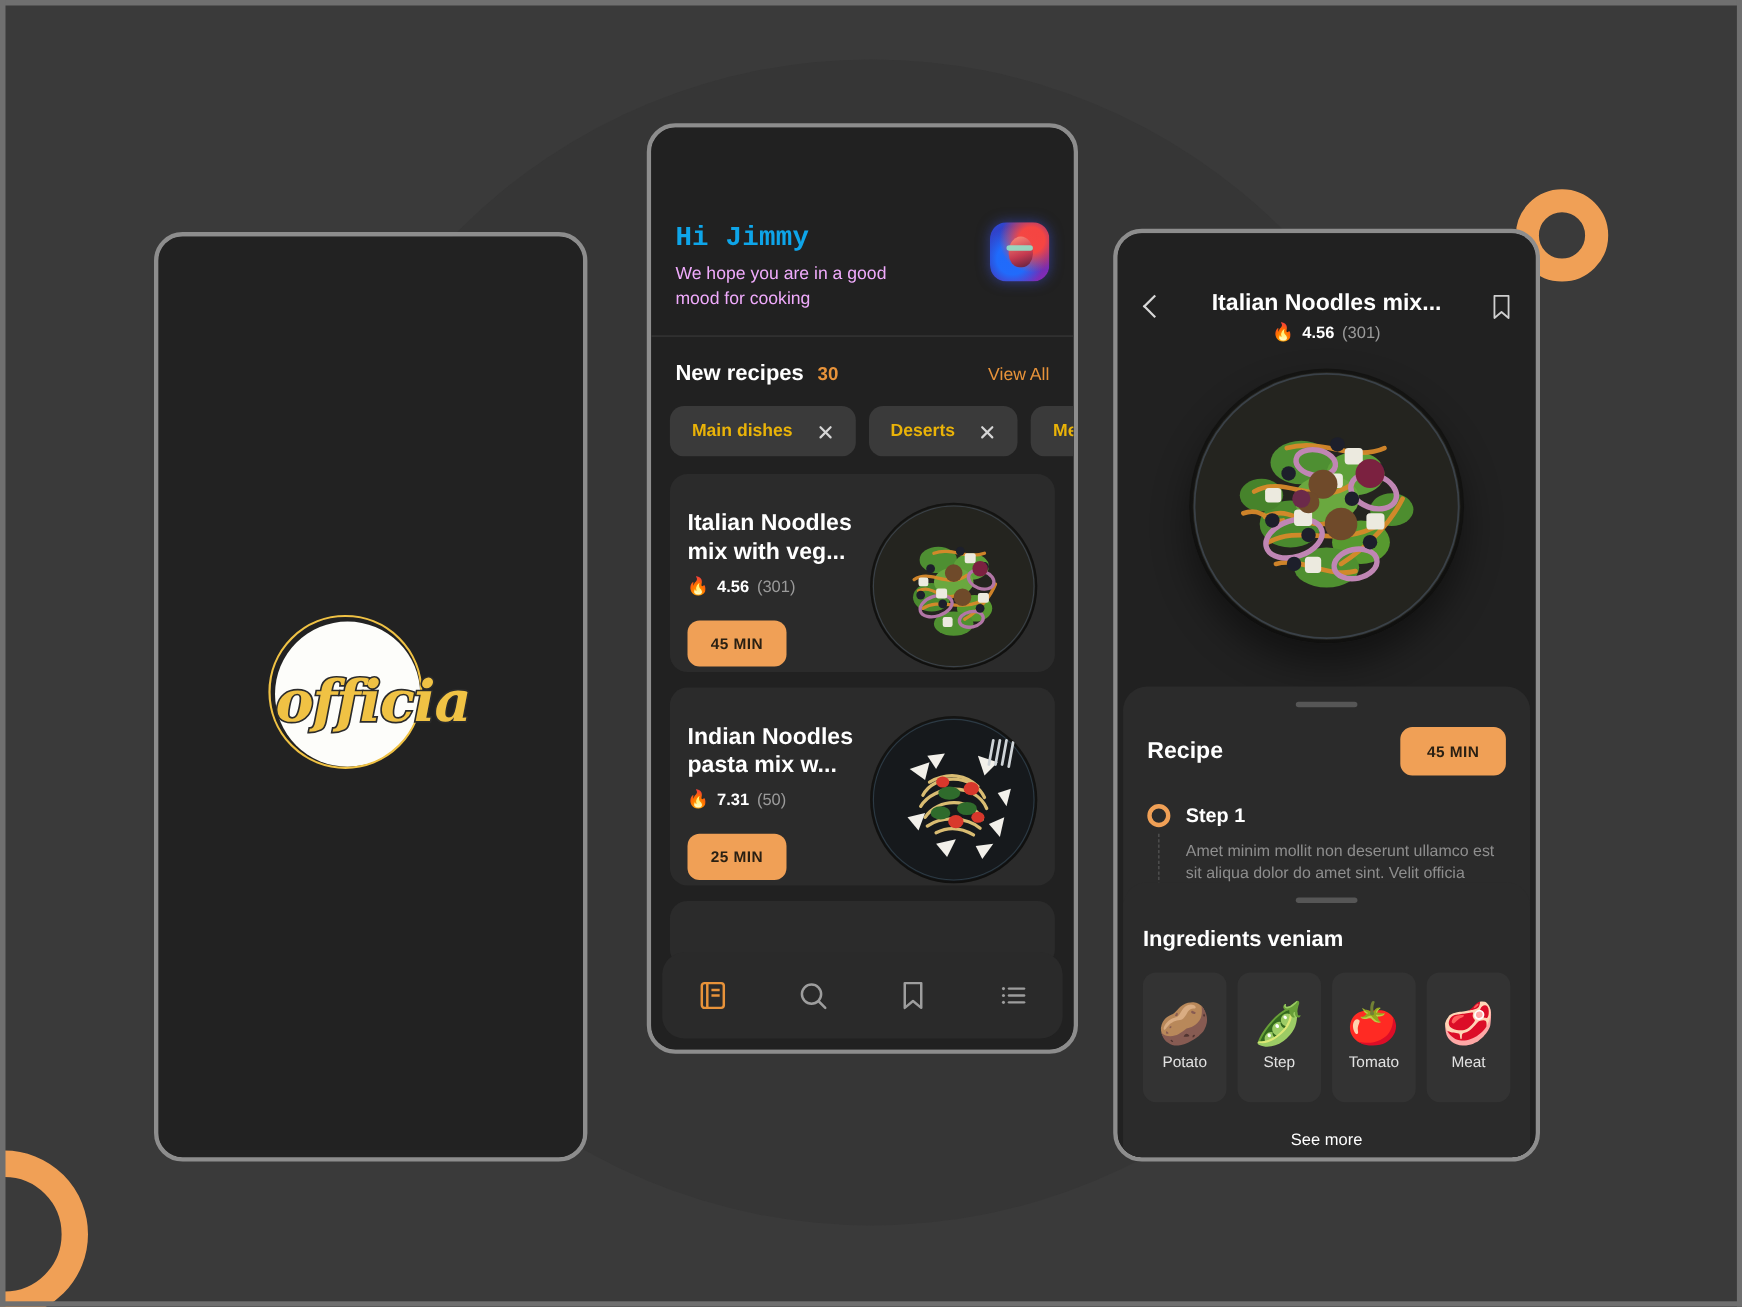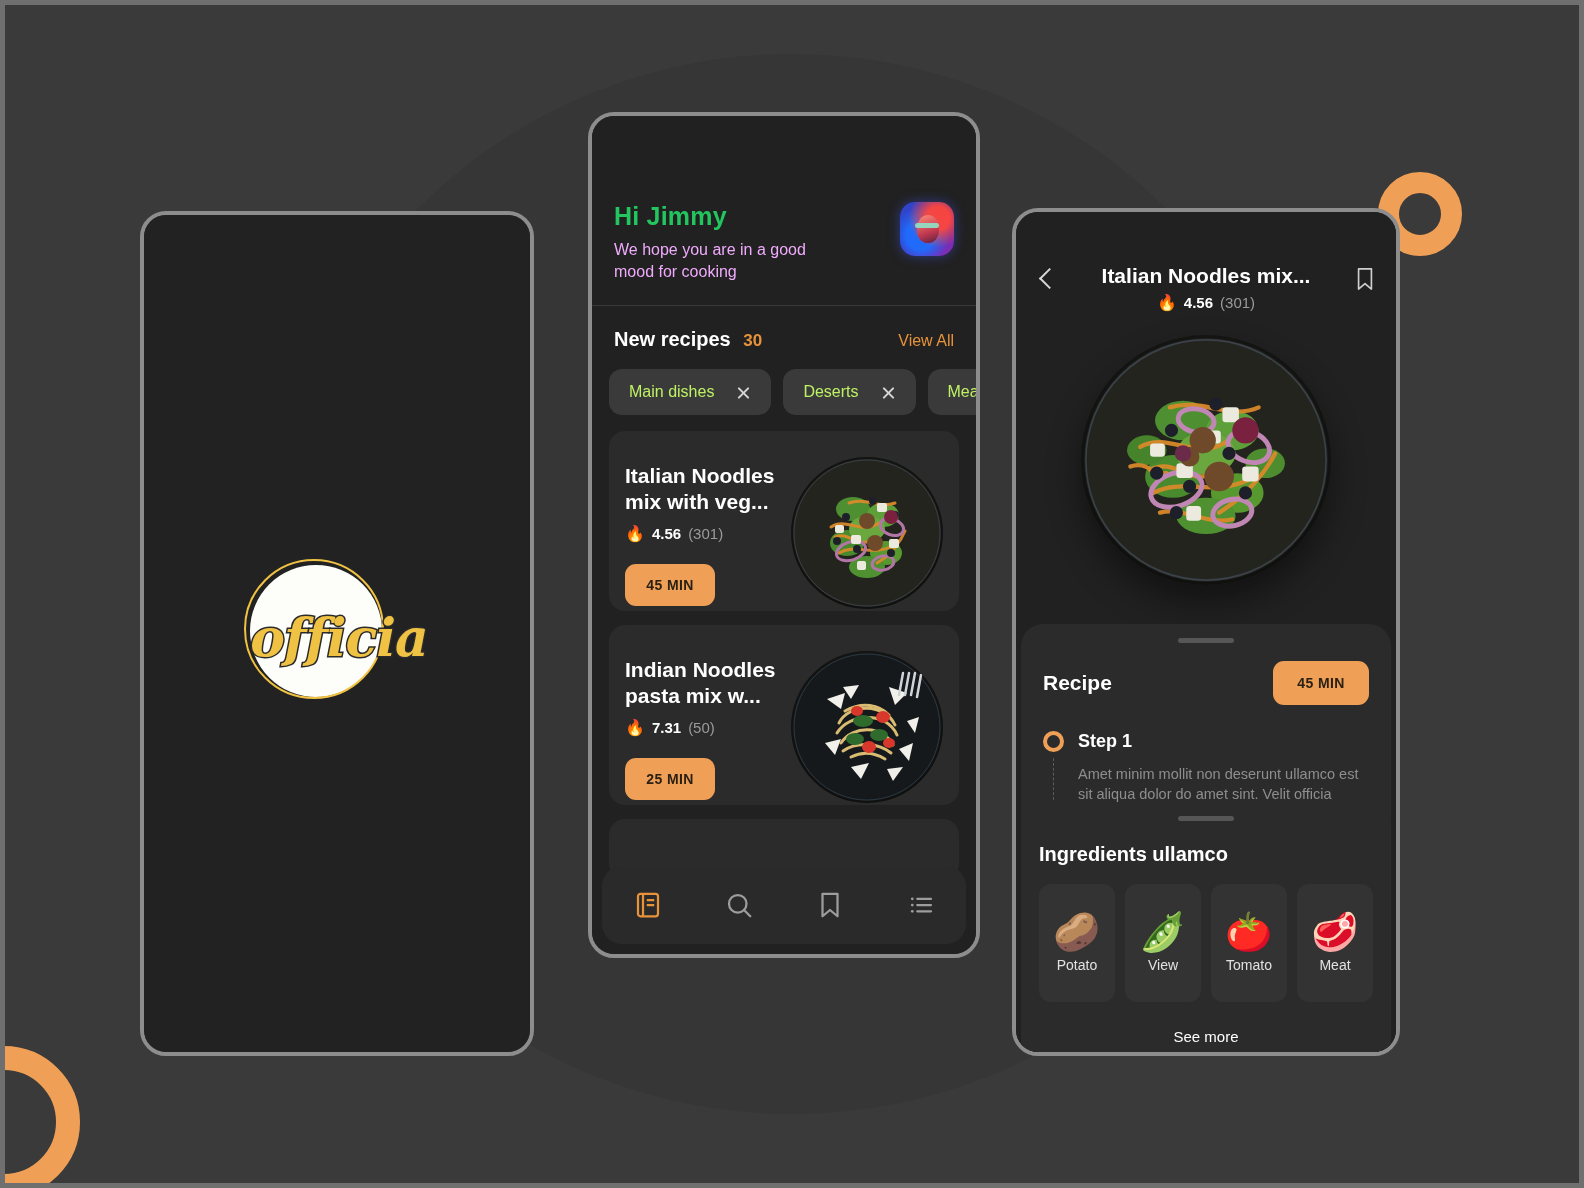--- a/index.html
+++ b/index.html
@@ -66,21 +66,21 @@
     -webkit-text-stroke:3px #2b2b2b;
     paint-order:stroke fill;
     transform:translate(2px,4px);
   }
 
   
   #phone-home{left:588px;top:112px;width:392px;height:846px;border-radius:26px;}
   .home-screen{width:100%;height:100%;background:#212121;display:flex;flex-direction:column;position:relative;}
 
   .greet{padding:86px 22px 22px 22px;display:flex;align-items:flex-start;justify-content:space-between;}
-  .greet-name{font-size:25px;font-weight:700;color:#22c55e;margin:0 0 8px 0;letter-spacing:.2px;}
+  .greet-name{font-size:25px;font-weight:700;color:#0ea5e9;margin:0 0 8px 0;letter-spacing:.2px;font-family:Liberation Mono, monospace;}
   .greet-sub{font-size:16px;line-height:22px;color:#f0abfc;max-width:210px;}
   .avatar{
     width:54px;height:54px;border-radius:15px;flex:0 0 auto;
     background:
       radial-gradient(circle at 70% 30%, rgba(255,70,60,.95) 0 22%, rgba(255,70,60,0) 55%),
       radial-gradient(circle at 38% 62%, rgba(30,110,255,.95) 0 30%, rgba(30,110,255,0) 62%),
       linear-gradient(145deg,#2b4bd6 0%,#3c2fae 45%,#8e2bb8 100%);
     position:relative;overflow:hidden;
     box-shadow:0 0 12px rgba(60,80,220,.55);
   }
@@ -97,21 +97,21 @@
   .sec-head{padding:22px 22px 0 22px;display:flex;align-items:baseline;justify-content:space-between;}
   .sec-title{font-size:20px;font-weight:700;color:#ffffff;}
   .sec-count{font-size:17px;font-weight:700;color:#e8933a;margin-left:8px;}
   .view-all{font-size:16px;color:#e8933a;}
 
   .chips{display:flex;gap:12px;padding:18px 0 0 17px;white-space:nowrap;overflow:hidden;}
   .chip{
     background:#3a3a3a;border-radius:13px;height:46px;
     display:flex;align-items:center;gap:22px;padding:0 20px;flex:0 0 auto;
   }
-  .chip-label{font-size:16px;font-weight:400;color:#bef264;}
+  .chip-label{font-size:16px;font-weight:700;color:#eab308;}
   .chip-x{width:15px;height:15px;position:relative;flex:0 0 auto;}
   .chip-x::before,.chip-x::after{
     content:"";position:absolute;left:0;top:7px;width:15px;height:2px;background:#d6d6d6;border-radius:1px;
   }
   .chip-x::before{transform:rotate(45deg);}
   .chip-x::after{transform:rotate(-45deg);}
 
   .cards{padding:16px 17px 0 17px;display:flex;flex-direction:column;gap:14px;flex:1;overflow:hidden;}
   .rcard{
     background:#2b2b2b;border-radius:16px;height:180px;position:relative;flex:0 0 auto;
@@ -493,29 +493,29 @@
           </div>
           <div>
             <div class="step-title">Step 1</div>
             <div class="step-body">Amet minim mollit non deserunt ullamco est sit aliqua dolor do amet sint. Velit officia consequat duis enim velit mollit. Exercitation veniam</div>
           </div>
         </div>
       </div>
 
       <div class="sheet" id="ingredients-sheet">
         <div class="grabber"></div>
-        <div class="ing-title">Ingredients ullamco</div>
+        <div class="ing-title">Ingredients veniam</div>
         <div class="ing-grid">
           <div class="ing-card">
             <span class="ing-emoji">🥔</span>
             <span class="ing-name">Potato</span>
           </div>
           <div class="ing-card">
             <span class="ing-emoji">🫛</span>
-            <span class="ing-name">View</span>
+            <span class="ing-name">Step</span>
           </div>
           <div class="ing-card">
             <span class="ing-emoji">🍅</span>
             <span class="ing-name">Tomato</span>
           </div>
           <div class="ing-card">
             <span class="ing-emoji">🥩</span>
             <span class="ing-name">Meat</span>
           </div>
         </div>

